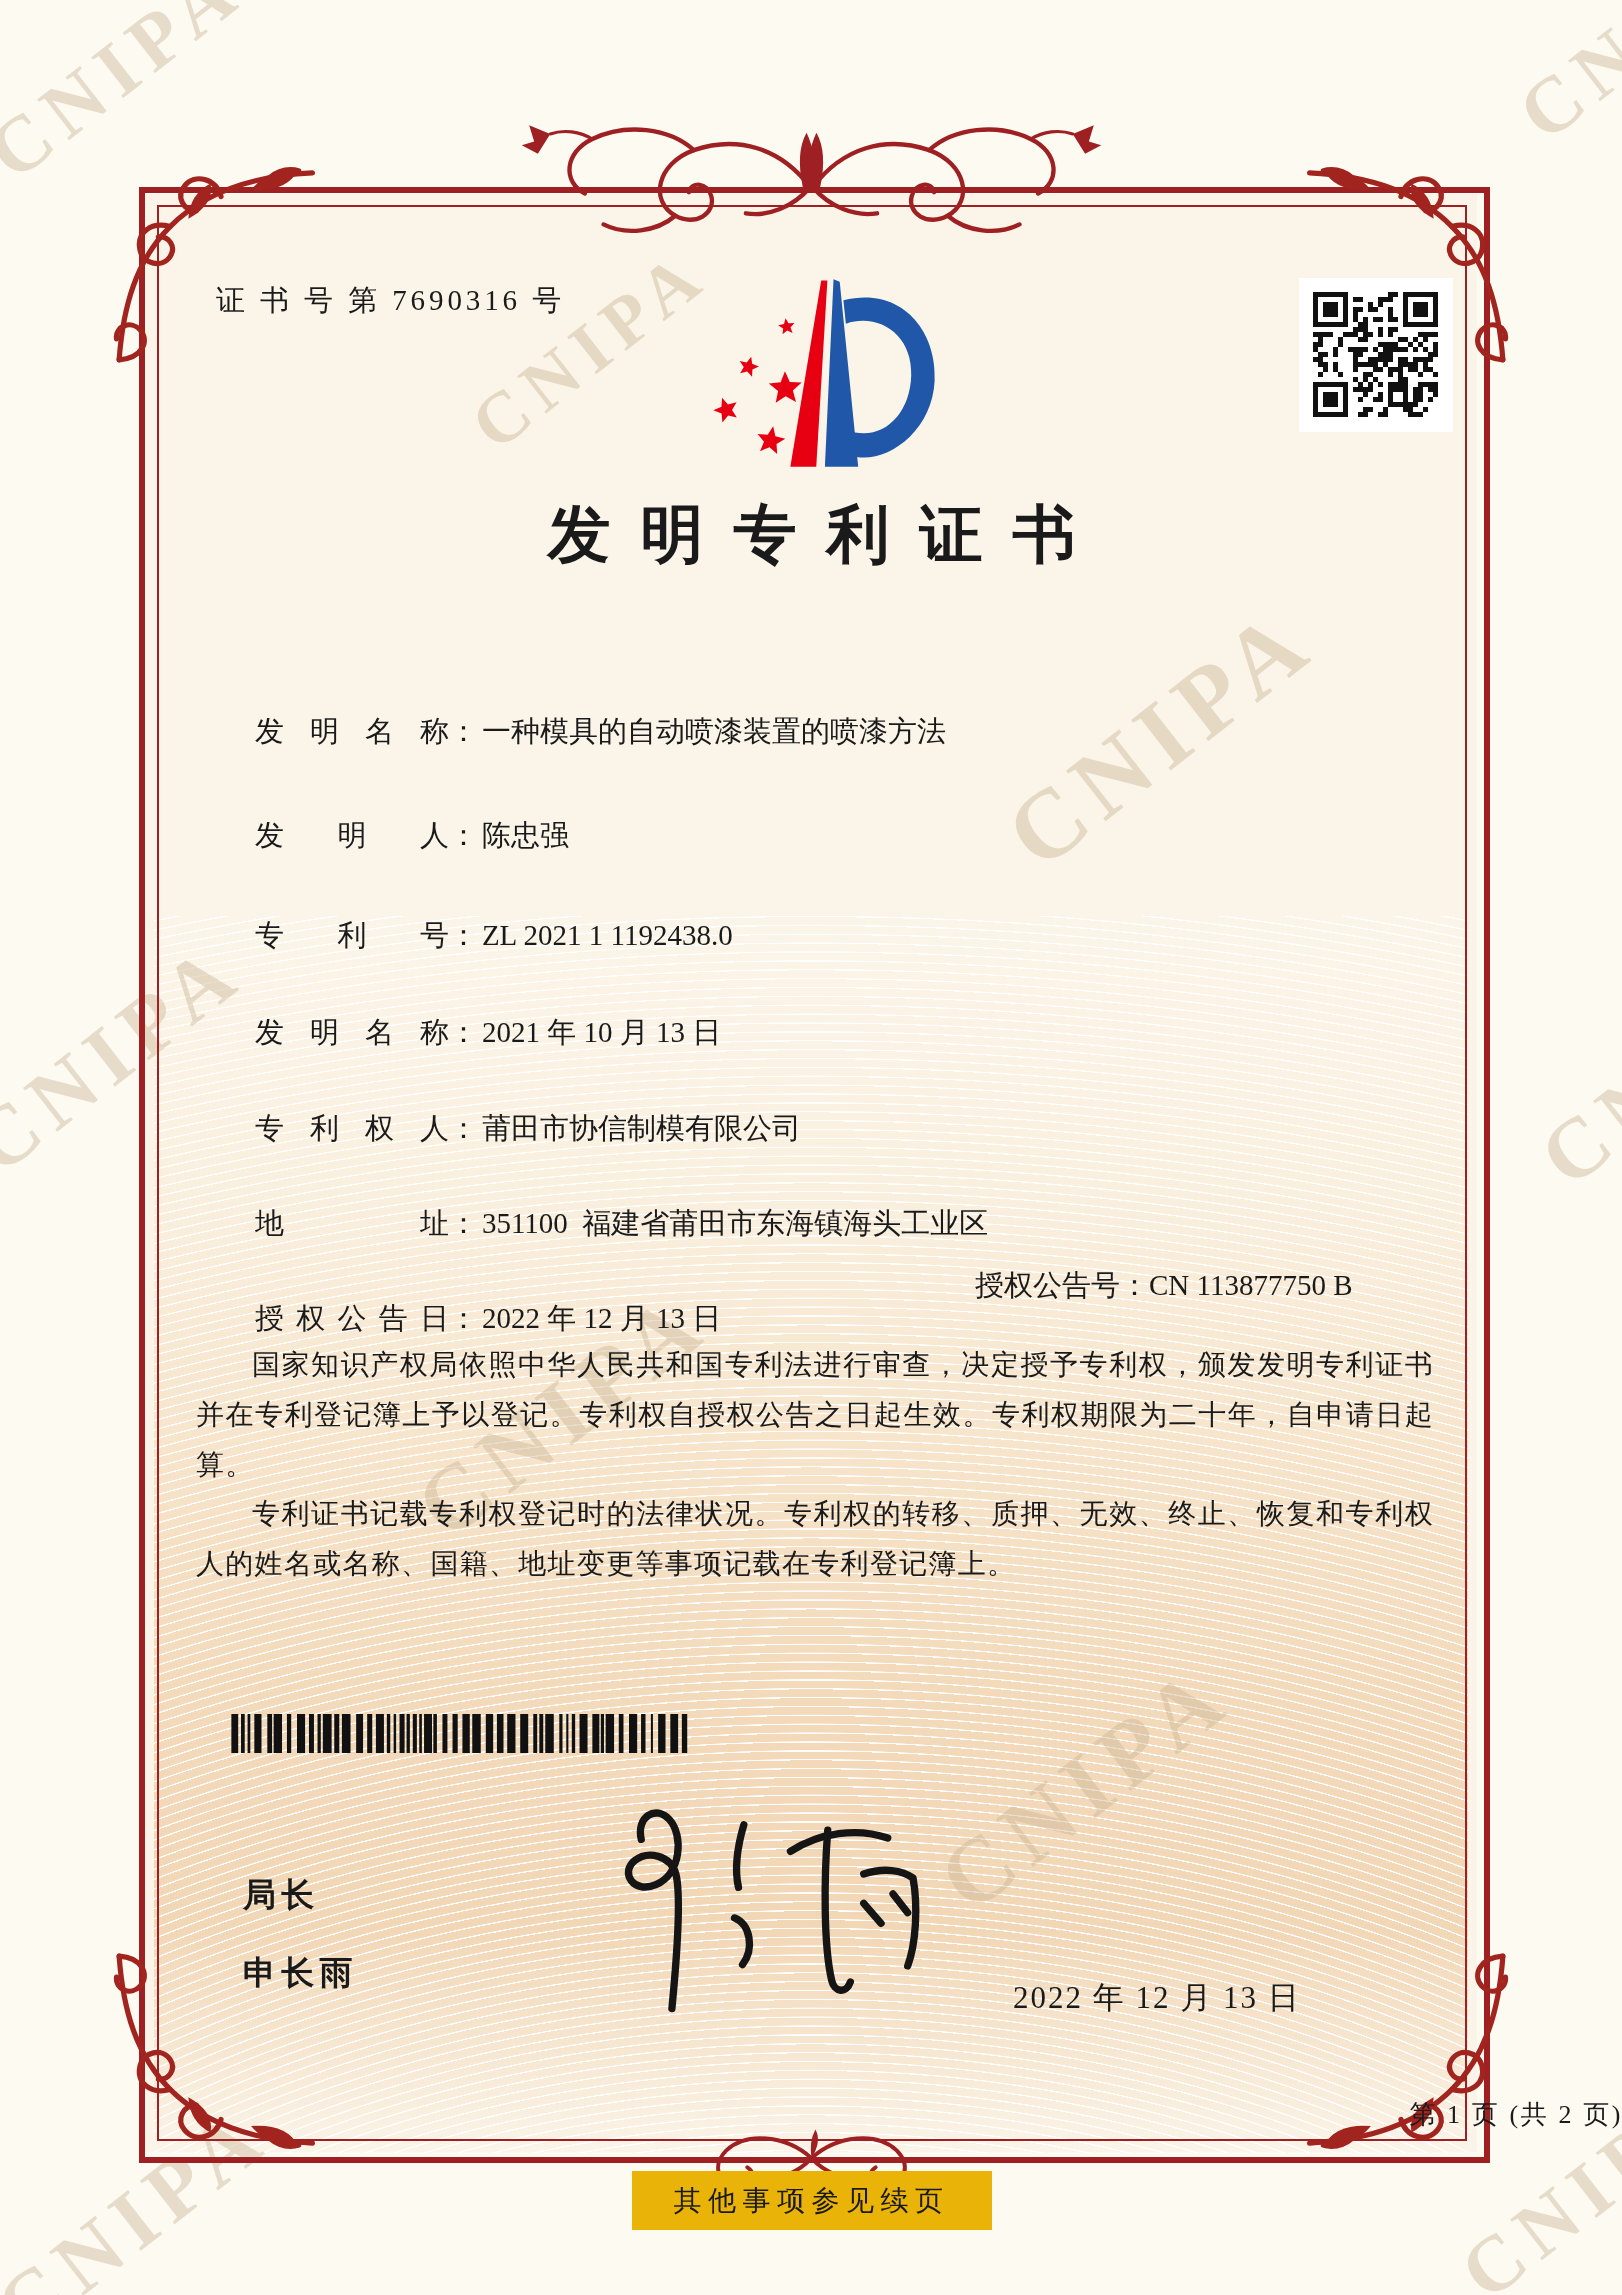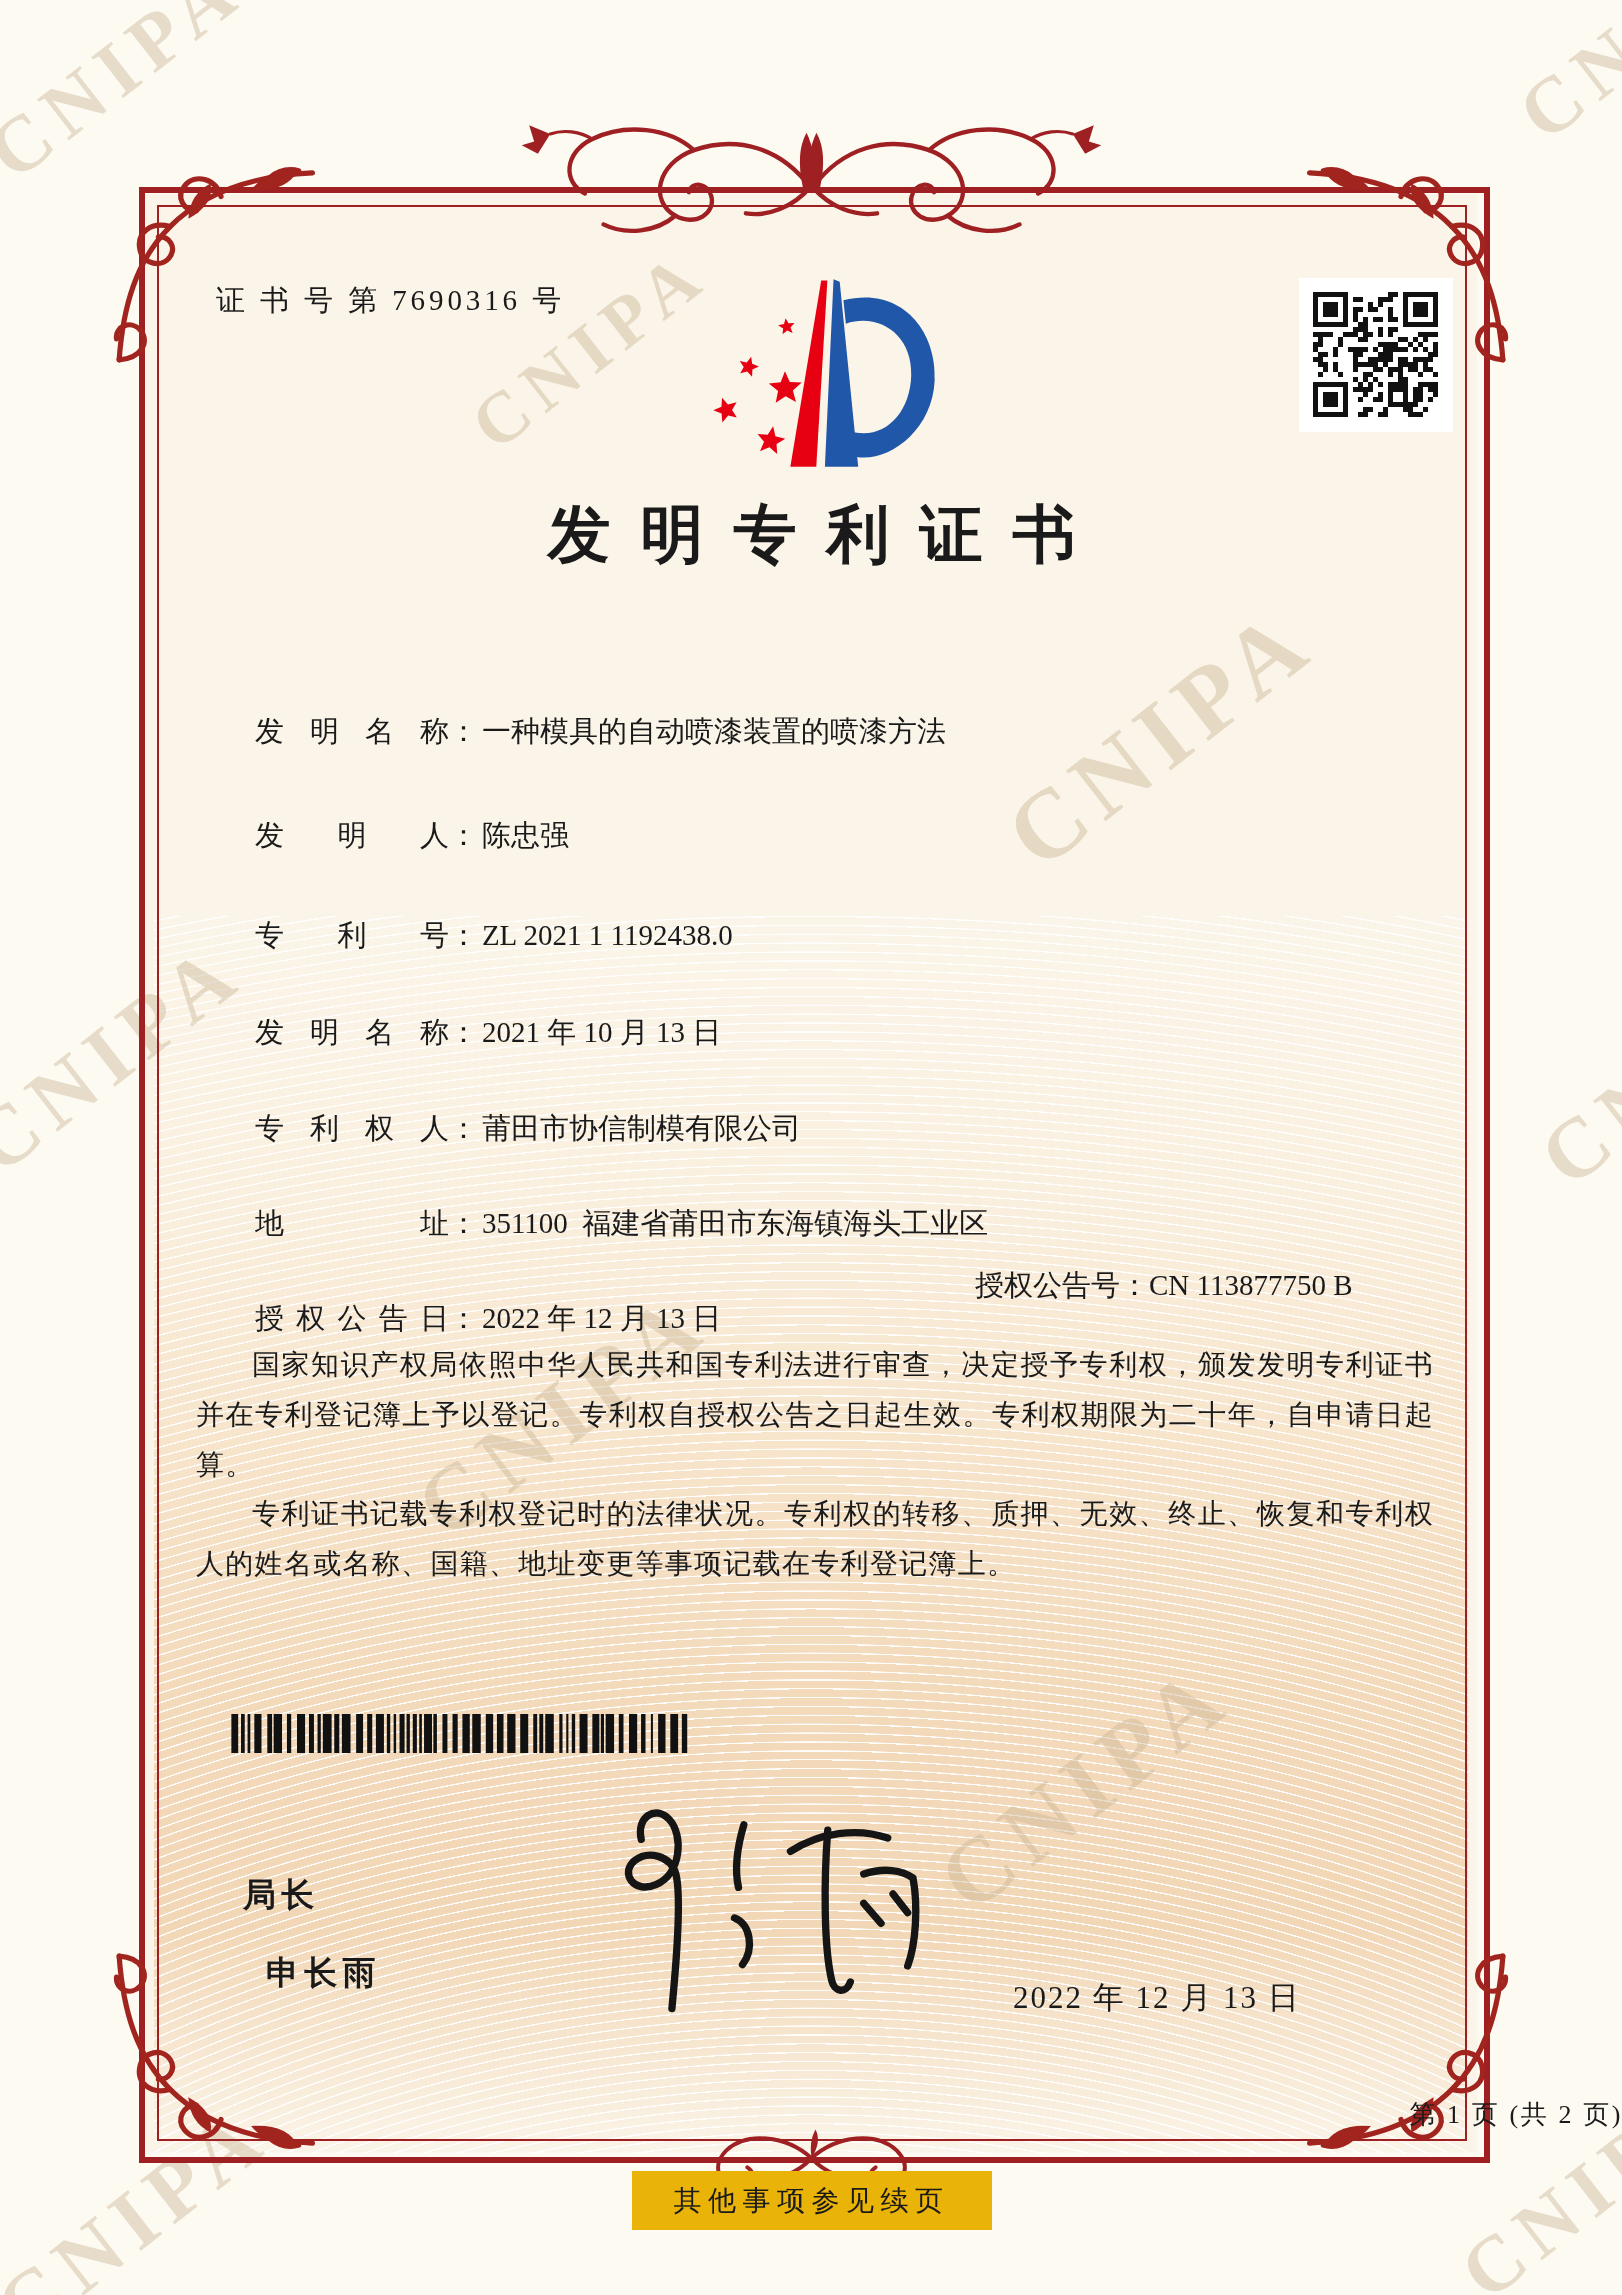--- a/index.html
+++ b/index.html
@@ -40,21 +40,21 @@
   .frow{left:226px;width:1243px;height:46px;font-size:29px;white-space:pre;}
   .flabel{display:inline-block;width:194px;text-align:justify;text-align-last:justify;vertical-align:bottom;}
   .fvalue{margin-left:3.9px;}
   .grant2{position:absolute;left:749px;top:0;}
   .paras{left:196px;top:1340px;width:1238px;font-size:28px;line-height:1.78;text-align:justify;letter-spacing:1.3px;}
   .paras p{margin:0;text-indent:2em;}
   .barcode{left:230px;top:1714px;width:461px;height:39px;}
   .director-title{left:243px;top:1873px;font-size:33px;font-weight:bold;
       font-family:"Liberation Sans","DejaVu Sans",sans-serif;letter-spacing:5.2px;}
   .director-name{left:243px;top:1951px;font-size:33px;font-weight:bold;
-      font-family:"Liberation Sans","DejaVu Sans",sans-serif;letter-spacing:5.2px;margin-left:23px;}
+      font-family:"Liberation Sans","DejaVu Sans",sans-serif;letter-spacing:5.2px;}
   .sig{left:556px;top:1760px;width:373px;height:268px;}
   .issue-date{left:1013px;top:1977px;font-size:31px;letter-spacing:2px;white-space:pre;}
   .page-info{left:0;top:2097px;width:1623px;text-align:right;font-size:26px;letter-spacing:2.6px;white-space:pre;}
   .foot-note{left:50%;top:2171px;transform:translateX(-50%);background:#eab308;
       padding:10.5px 42px;font-size:28px;letter-spacing:6.5px;white-space:pre;}
 </style>
 </head>
 <body>
 
 <div class="page">

